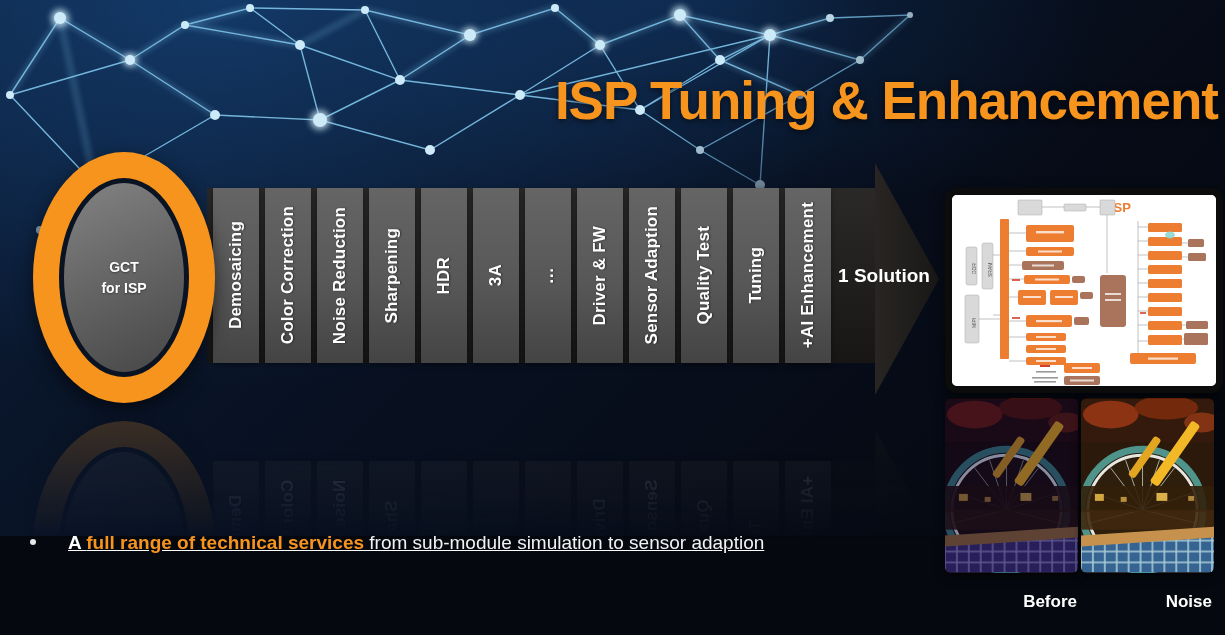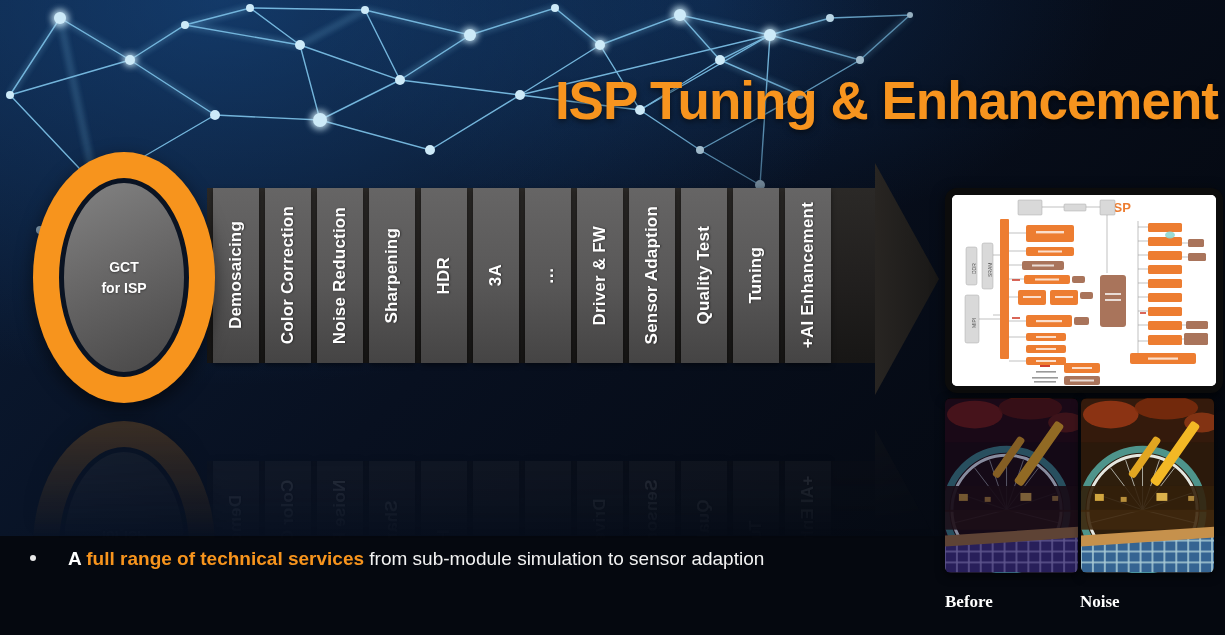--- a/index.html
+++ b/index.html
@@ -56,25 +56,25 @@
                   box-shadow:0 4px 14px rgba(0,0,0,.6); overflow:hidden; }
   .diagram-card svg { display:block; width:100%; height:100%; }
 
   
   .photos { position:absolute; left:945px; top:398px; width:270px; height:175px;
             display:flex; gap:3px; }
   .photo { width:133px; height:175px; border-radius:6px; overflow:hidden;
            box-shadow:0 3px 10px rgba(0,0,0,.6); background:#0d0705; }
   .photo svg { display:block; width:100%; height:100%; }
   .photo-labels { position:absolute; left:945px; top:592px; width:270px; display:flex; }
-  .photo-label { width:133px; text-align:left; font-size:17px; font-weight:bold;
-                 color:#fff; margin-right:3px;font-family:Liberation Serif, serif; }
-
-  
-  .bullets { position:absolute; left:30px; top:548px; width:900px; list-style:none; }
+  .photo-label { width:133px; text-align:right; font-size:17px; font-weight:bold;
+                 color:#fff; margin-right:3px; }
+
+  
+  .bullets { position:absolute; left:30px; top:532px; width:900px; list-style:none;text-decoration:underline; }
   .bullets li { display:flex; align-items:baseline; margin-bottom:17px;
                 font-size:19px; color:#f2f2f2; }
   .dot { width:6px; height:6px; border-radius:50%; background:#e8e8e8; flex:0 0 6px;
          margin-right:32px; position:relative; top:-4px; }
   .bw { font-weight:bold; color:#fff; }
   .ow { font-weight:bold; color:#F7941D; }
   .nw { font-weight:normal; color:#f2f2f2; }
 </style>
 </head>
 <body>
@@ -181,20 +181,21 @@
       <div class="bar">
           <span>Quality Test</span>
         </div>
       <div class="bar">
           <span>Tuning</span>
         </div>
       <div class="bar">
           <span>+AI Enhancement</span>
         </div>
     </div>
+    <div class="solution">1 Solution</div>
     <div class="hub">
       <div class="hub-inner">
         <div class="hub-text">
           <div>GCT</div>
           <div>for ISP</div>
         </div>
       </div>
     </div>
   </div>
 

